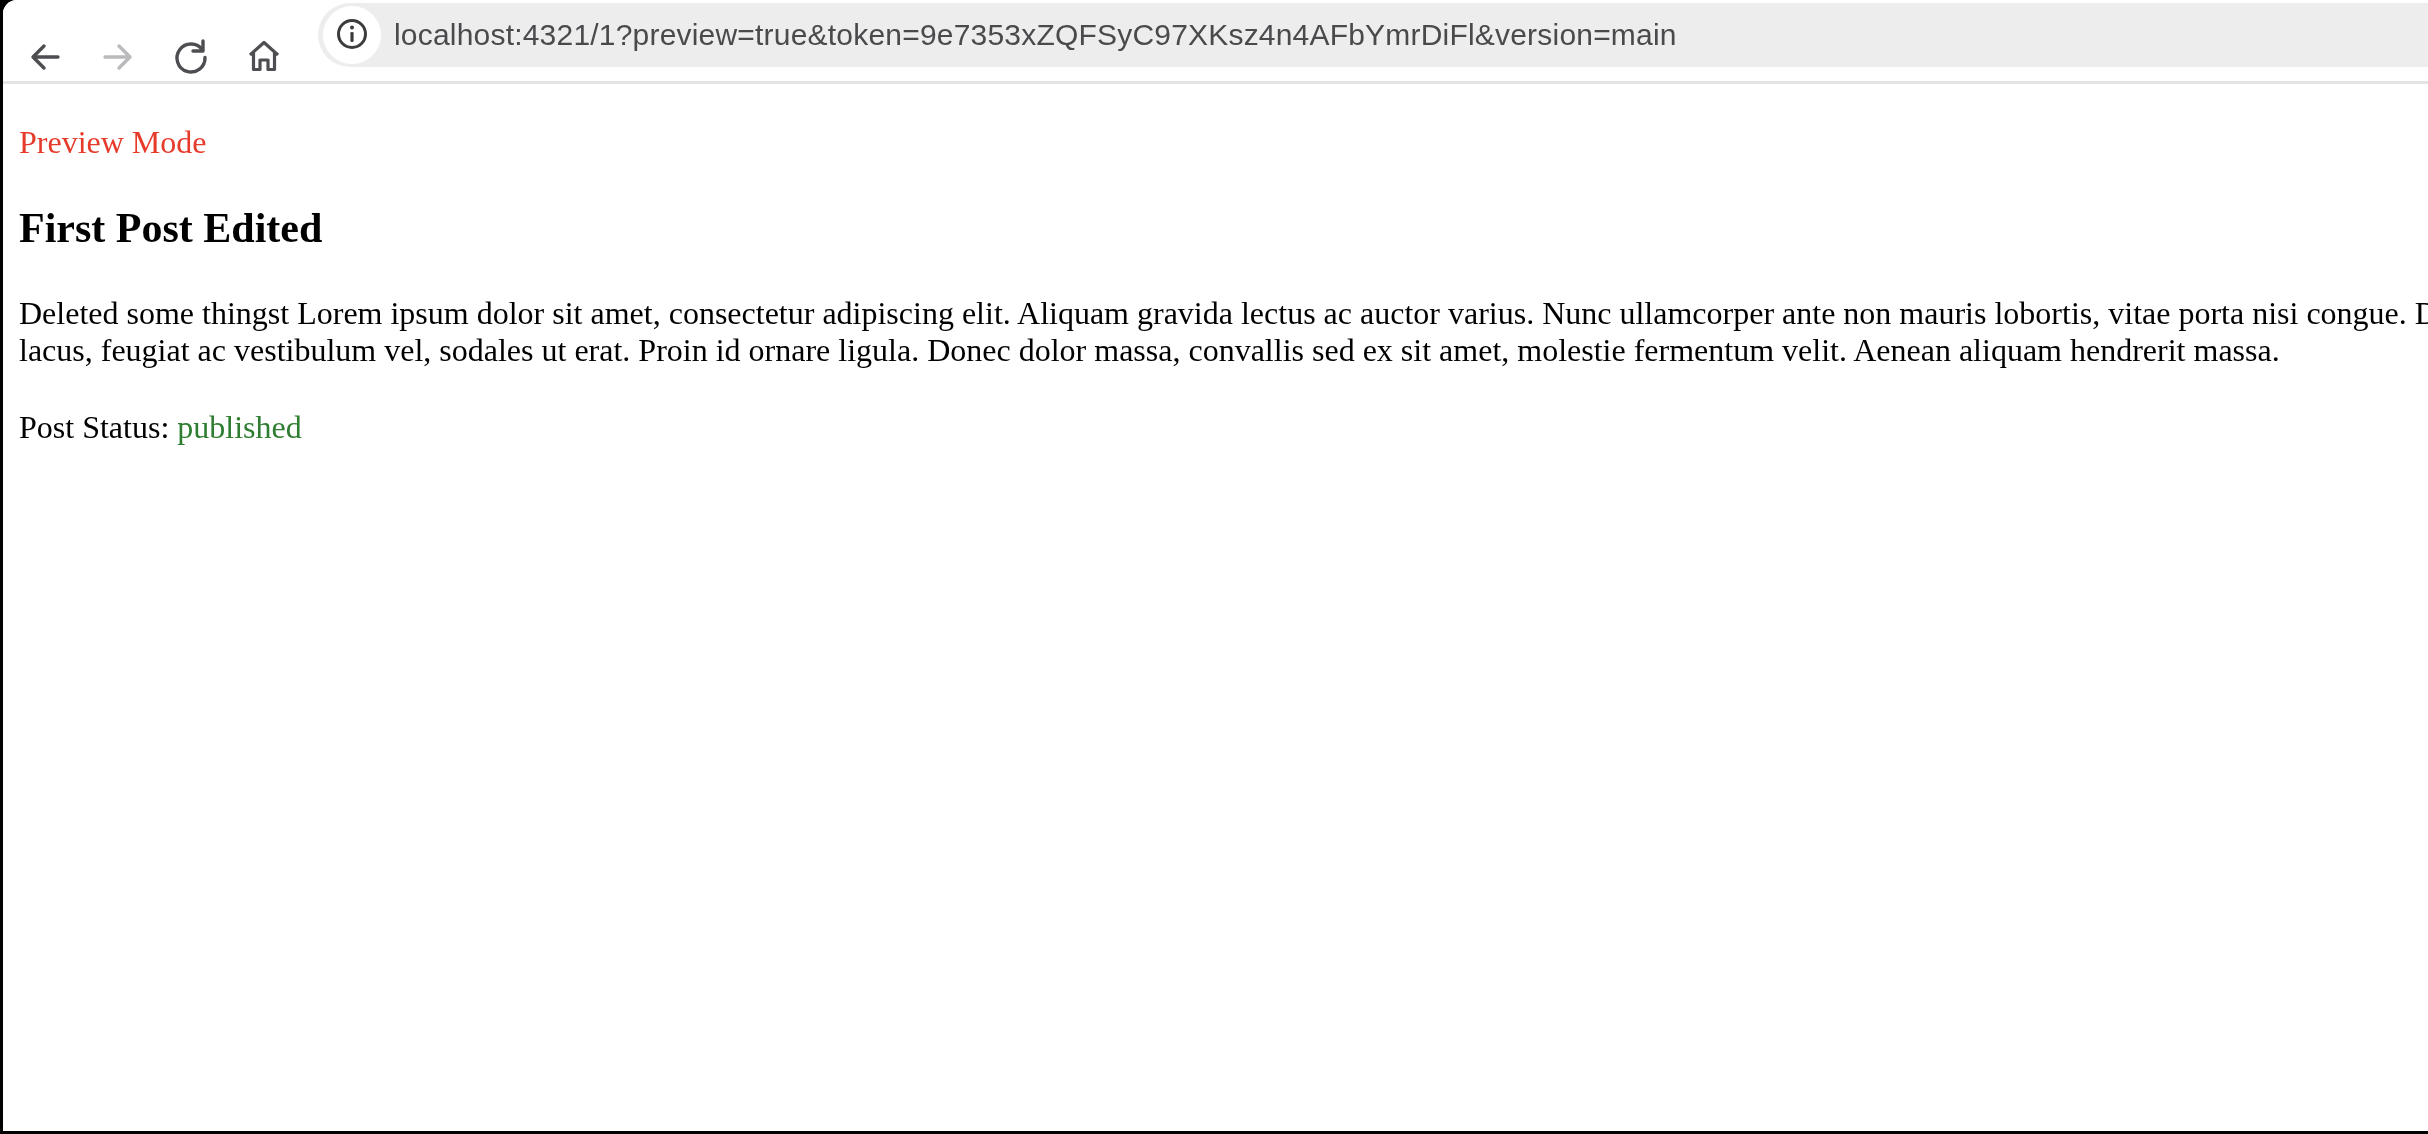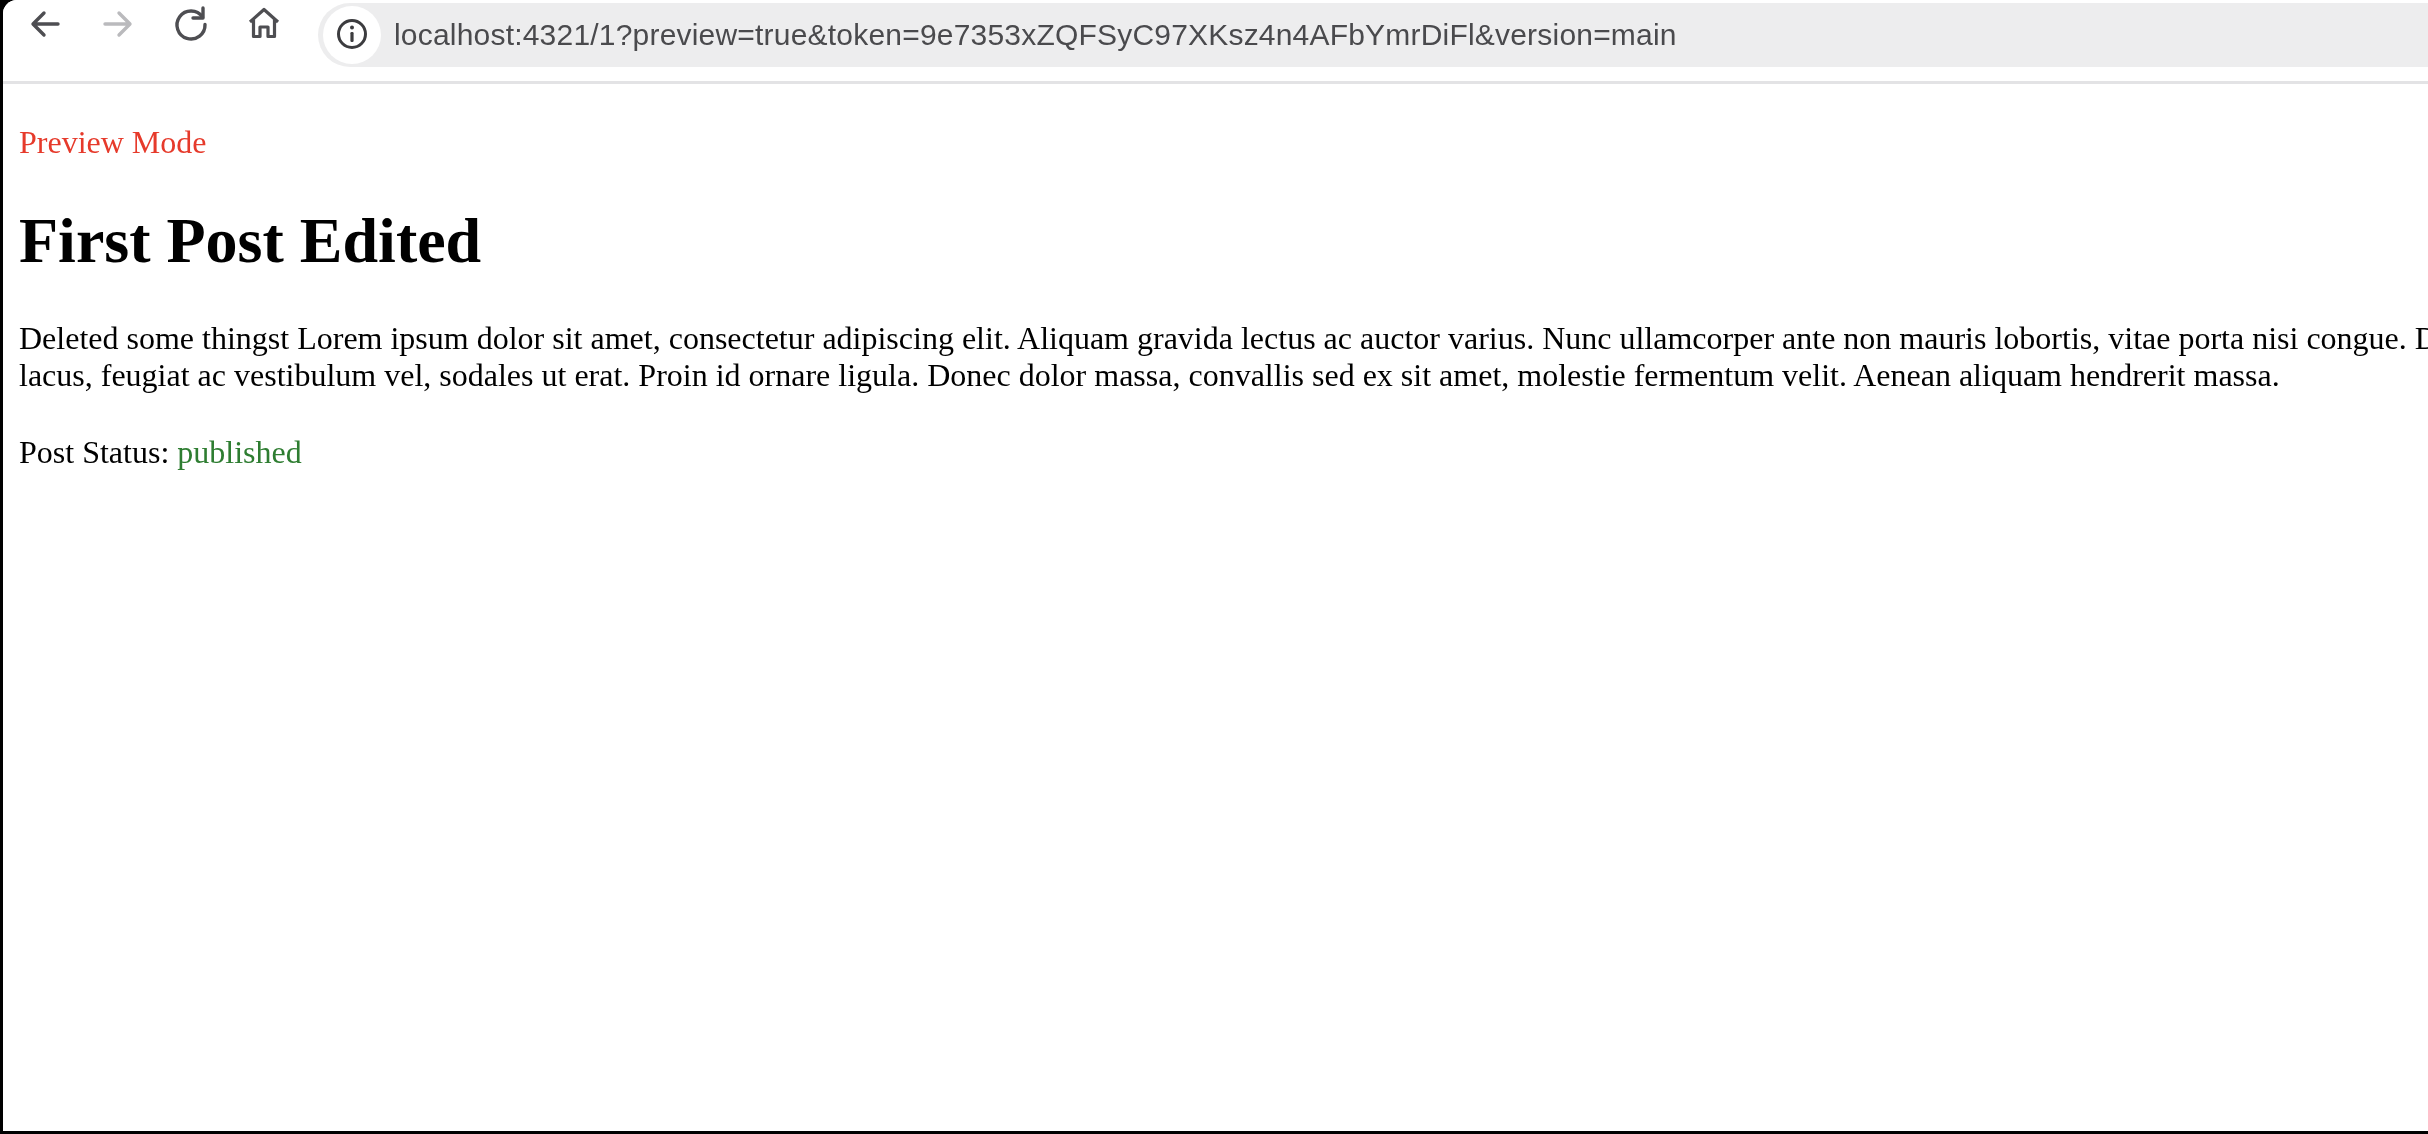--- a/index.html
+++ b/index.html
@@ -12,21 +12,21 @@
     width:2428px;height:1134px;background:#000;overflow:hidden;position:relative;
     font-family:"Liberation Serif", serif;
   }
   .window{
     position:absolute;left:3px;top:0;right:0;bottom:3px;background:#fff;
     border-top-left-radius:14px;overflow:hidden;
   }
   
   .toolbar{
     position:relative;height:84px;background:#fff;border-bottom:3px solid var(--divider);
-    display:flex;align-items:flex-start;
+    display:flex;align-items:flex-end;
   }
   .nav-icons{display:flex;align-items:center;padding-left:18px;}
   .nav-btn{
     width:48px;height:48px;margin-right:25px;border:none;background:transparent;
     display:flex;align-items:center;justify-content:center;padding:0;cursor:pointer;
   }
   .nav-btn svg{display:block;}
   .url-pill{
     position:absolute;left:315px;top:3px;right:-60px;height:64px;
     background:var(--pill);border-radius:32px;display:flex;align-items:center;
@@ -39,21 +39,21 @@
     margin-left:13px;font-family:"Liberation Sans", sans-serif;font-size:30px;
     color:var(--urltext);white-space:nowrap;letter-spacing:0.2px;
   }
   
   .content{
     padding:0 0 0 16px;font-size:32px;line-height:1.15;color:#000;
     overflow:hidden;white-space:nowrap;
   }
   .content p{margin:40px 0;}
   .preview-mode{color:var(--red);}
-  h1.post-title{font-size:64px;font-weight:bold;margin:43px 0;line-height:1.15;}
+  h1.post-title{font-size:42px;font-weight:bold;margin:43px 0;line-height:1.15;}
   .status-value{color:var(--green);}
 </style>
 </head>
 <body>
 
 <div class="window">
 
   <div class="toolbar">
     <div class="nav-icons">
       <button class="nav-btn">

